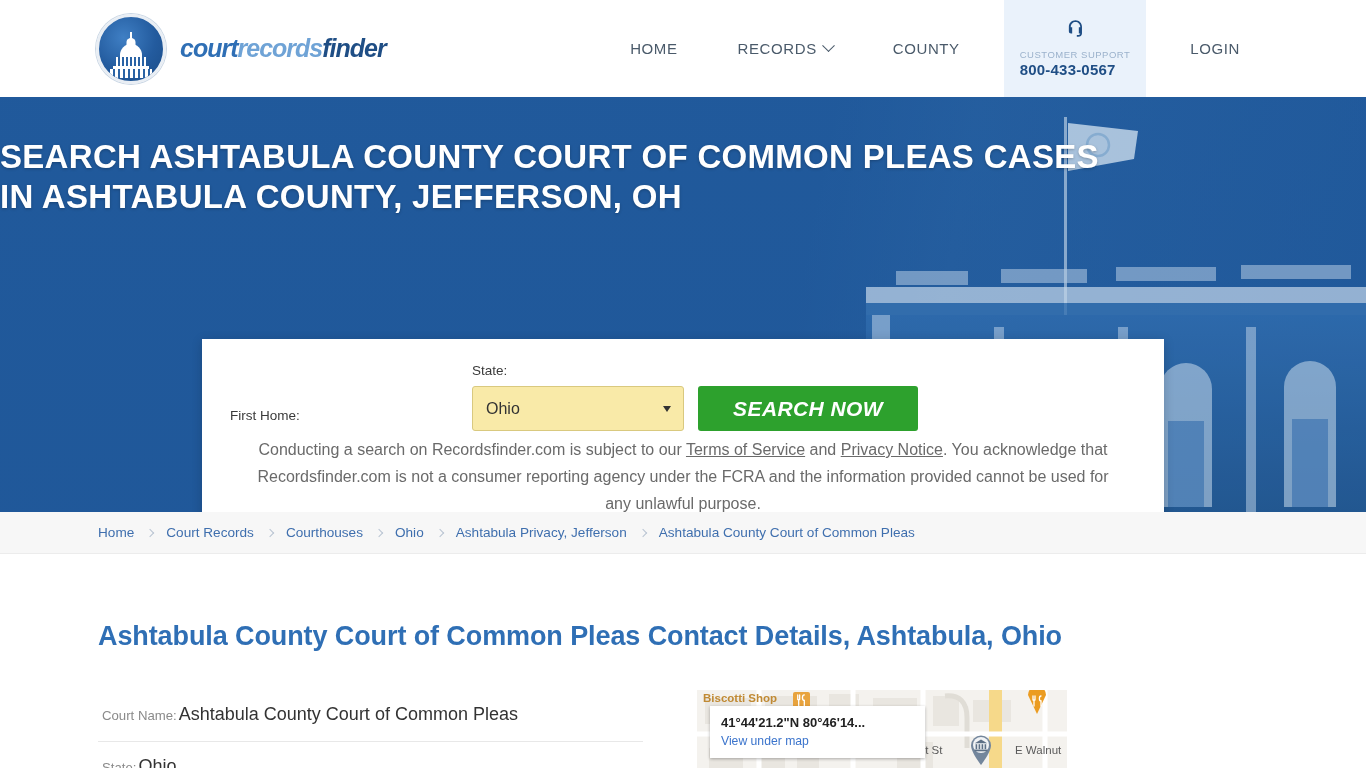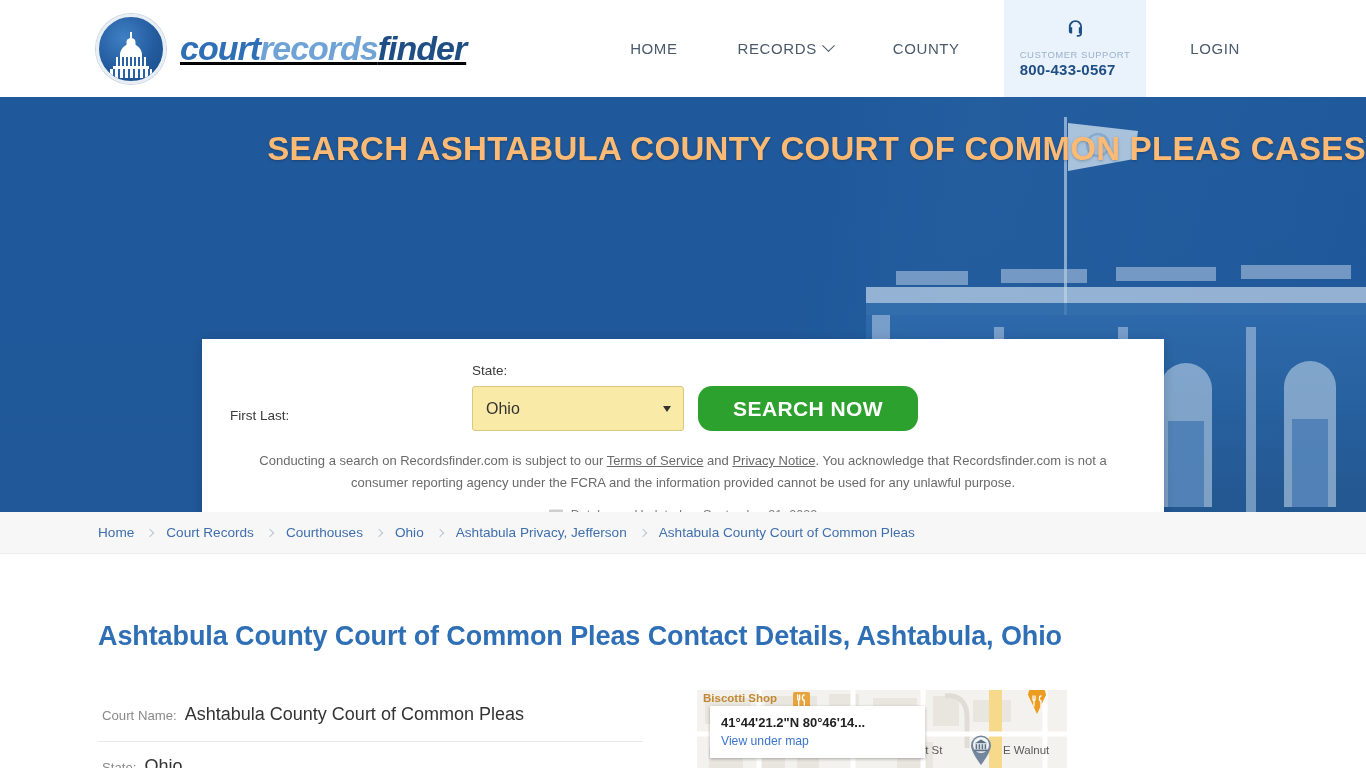--- a/index.html
+++ b/index.html
@@ -33,21 +33,21 @@
   }
   .dome { position: relative; width: 44px; height: 46px; margin-bottom: 3px; }
   .dome .spire { position:absolute; left:50%; transform:translateX(-50%); top:0; width:2px; height:7px; background:#fff; }
   .dome .cupola { position:absolute; left:50%; transform:translateX(-50%); top:6px; width:9px; height:8px; background:#fff; border-radius:50% 50% 0 0; }
   .dome .roundtop { position:absolute; left:50%; transform:translateX(-50%); top:12px; width:22px; height:15px; background:#fff; border-radius:11px 11px 0 0; }
   .dome .colonnade { position:absolute; left:50%; transform:translateX(-50%); top:25px; width:30px; height:9px; background:
      repeating-linear-gradient(90deg,#fff 0 2px, #2a63a5 2px 4px); }
   .dome .base1 { position:absolute; left:50%; transform:translateX(-50%); top:34px; width:36px; height:3px; background:#fff; }
   .dome .base2 { position:absolute; left:50%; transform:translateX(-50%); top:37px; width:42px; height:9px; background:
      repeating-linear-gradient(90deg,#fff 0 3px, #2a63a5 3px 5px); }
-  .logo-text { font-size: 34px; font-style: italic; font-weight: 700; letter-spacing: -1px; white-space: nowrap; text-decoration: underline; }
+  .logo-text { font-size: 25px; font-style: italic; font-weight: 700; letter-spacing: -1px; white-space: nowrap; }
   .lt-court { color: #2f6fb5; }
   .lt-records { color: #6fa3d6; }
   .lt-finder { color: #1f4e85; }
 
   .nav { margin-left: auto; display: flex; align-items: center; gap: 0; }
   .nav-item {
     color: #4a5a6a; font-size: 15px; letter-spacing: .6px;
     padding: 0 30px; text-decoration: none; white-space: nowrap;
     display: flex; align-items: center; gap: 7px; cursor: pointer;
   }
@@ -72,23 +72,23 @@
     background:
       linear-gradient(180deg, rgba(30,82,145,.55) 0%, rgba(30,82,145,.62) 100%),
       linear-gradient(100deg, #2362a8 0%, #2362a8 58%, #2c6cb0 68%, #2362a8 100%);
   }
   .hero-building {
     position: absolute; right: 0; top: 0; width: 620px; height: 415px;
     opacity: .85;
   }
   .hero-title {
     position: relative; z-index: 3;
-    text-align: right; color: #fdba74;
+    text-align: left; color: #ffffff;
     font-size: 33px; font-weight: 700; letter-spacing: .3px;
-    line-height: 1.22; padding-top: 32px; text-transform: uppercase;
+    line-height: 1.22; padding-top: 40px; text-transform: uppercase;
     text-shadow: 0 1px 3px rgba(0,0,0,.25);
   }
 
   .search-card {
     position: absolute; z-index: 4;
     left: 202px; top: 242px; width: 962px;
     background: #ffffff; padding: 24px 28px 22px 28px;
     box-shadow: 0 2px 10px rgba(0,0,0,.18);
   }
   .field-row { display: flex; align-items: flex-end; gap: 14px; }
@@ -101,27 +101,28 @@
     border-radius: 3px; padding: 0 13px; font-size: 16px; color: #333;
     font-family: "Liberation Sans", sans-serif; width: 100%;
   }
   .field input::placeholder { color: #c5b886; }
   .selectbox { display:flex; align-items:center; position: relative; cursor: pointer; }
   .selectbox .caret {
     position:absolute; right: 12px; width:0;height:0;
     border-left:4.5px solid transparent; border-right:4.5px solid transparent; border-top:6px solid #333;
   }
   .search-btn {
-    height: 45px; width: 220px; background: #2da12d; border: none; border-radius: 14px;
+    height: 45px; width: 220px; background: #2da12d; border: none; border-radius: 3px;
     color: #fff; font-size: 21px; font-weight: 700; letter-spacing: .4px; cursor: pointer;
     font-family: "Liberation Sans", sans-serif;
+    font-style: italic;
   }
   .disclaimer {
-    margin-top: 19px; text-align: center; color: #6a6a6a;
-    font-size: 13px; line-height: 1.7; padding: 0 16px;
+    margin-top: 5px; text-align: center; color: #6a6a6a;
+    font-size: 16px; line-height: 1.7; padding: 0 16px;
   }
   .disclaimer a { color: #6a6a6a; text-decoration: underline; }
   .updated {
     margin-top: 14px; text-align: center; color: #7b7b7b; font-size: 12.6px;
     display: flex; align-items: center; justify-content: center; gap: 8px;
   }
   .cal-icon { width: 14px; height: 14px; }
 
   
   .crumb-bar {
@@ -137,21 +138,21 @@
 
   
   .main { padding: 0 98px; }
   .page-title {
     text-align: left; color: #2f6fb5; font-size: 27px; font-weight: 700;
     padding-top: 49px; letter-spacing: -.1px;
   }
   .content-row { display: flex; gap: 54px; margin-top: 38px; }
   .details { width: 545px; }
   .detail-row {
-    display: flex; align-items: baseline; gap: 8px;
+    display: flex; align-items: baseline; gap: 2px;
     padding: 14px 4px 16px 4px; border-bottom: 1px solid #e8e8e8;
   }
   .detail-label { font-size: 13.2px; color: #8a8a8a; white-space: nowrap; }
   .detail-value { font-size: 18px; color: #333; }
 
   .map-wrap { position: relative; width: 370px; height: 220px; overflow: hidden; background: #f3f1ec; }
   .map-canvas { position:absolute; inset:0; }
   .map-poi { position:absolute; font-size: 11.5px; font-weight: 700; color: #c08a34; white-space: nowrap; }
   .map-street { position:absolute; font-size: 11.5px; color: #5b5b5b; white-space: nowrap; }
   .info-box {
@@ -260,26 +261,27 @@
       </g>
 
       <g opacity=".45" fill="#cfe0f1">
         <ellipse cx="62" cy="372" rx="11" ry="13"></ellipse>
         <rect x="52" y="384" width="22" height="31" rx="6"></rect>
       </g>
     </svg>
 
     <div class="hero-title">
       <div>SEARCH ASHTABULA COUNTY COURT OF COMMON PLEAS CASES</div>
+      <div>IN ASHTABULA COUNTY, JEFFERSON, OH</div>
     </div>
 
     <div class="search-card">
       <div class="field-row">
         <div class="field f-first">
-          <label>First Last:</label>
+          <label>First Home:</label>
         </div>
         <div class="field f-state">
           <label>State:</label>
           <div class="selectbox">
             <span>Ohio</span>
             <span class="caret"></span>
           </div>
         </div>
         <button class="search-btn">SEARCH NOW</button>
       </div>
@@ -379,21 +381,21 @@
           </g>
         </svg>
 
         <span class="food-icon" style="left:96px; top:2px;"></span>
         <svg style="position:absolute;left:97px;top:3px;width:15px;height:15px" viewBox="0 0 16 16">
           <path d="M4 2v5M6 2v5M5 7v7M11 2c-1.2 0-2 1.2-2 3s.8 3 2 3v6" stroke="#fff" stroke-width="1.4" fill="none" stroke-linecap="round"></path>
         </svg>
         <span class="map-poi" style="left:6px; top:2px;">Biscotti Shop</span>
 
         <span class="map-street" style="left:196px; top:54px;">Walnut St</span>
-        <span class="map-street" style="left:306px; top:54px;">E Walnut</span>
+        <span class="map-street" style="left:318px; top:54px;">E Walnut</span>
 
         <svg style="position:absolute;left:329px;top:0px;width:22px;height:26px" viewBox="0 0 22 26">
           <path d="M11 24 L2 5 a9 9 0 0 1 18 0 Z" fill="#eb9c21"></path>
           <path d="M7 6v4M9 6v4M8 10v6M15 6c-1 0-1.6 1-1.6 2.4S14 11 15 11v5" stroke="#fff" stroke-width="1.3" fill="none" stroke-linecap="round"></path>
         </svg>
 
         <svg class="pin" style="left:272px; top:44px;" viewBox="0 0 24 32">
           <path d="M12 31 C12 31 22 18.5 22 11.6 A10 10 0 1 0 2 11.6 C2 18.5 12 31 12 31 Z" fill="#73869c"></path>
           <circle cx="12" cy="11" r="8" fill="#f1f3f5"></circle>
           <g fill="#5d7086">

